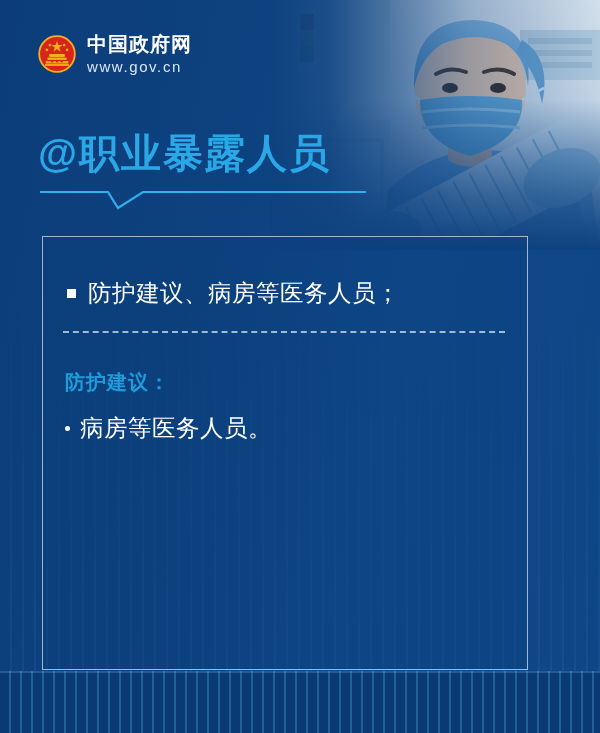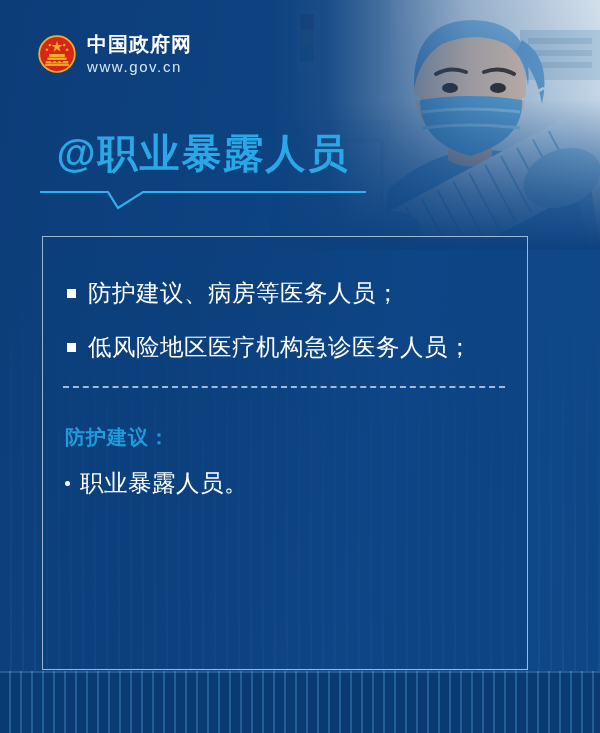--- a/index.html
+++ b/index.html
@@ -103,21 +103,20 @@
     margin-top: 5px;
     font-family: "Liberation Sans", "DejaVu Sans", sans-serif;
   }
 
   
   .title-wrap {
     position: absolute;
     left: 38px;
     top: 132px;
     z-index: 6;
-    text-align: center;
   }
   .title {
     color: #2aa7e6;
     font-size: 40px;
     font-weight: bold;
     letter-spacing: 2px;
     line-height: 1.05;
     white-space: nowrap;
     font-family: "Liberation Sans", "DejaVu Sans", sans-serif;
   }
@@ -316,34 +315,30 @@
     </svg>
   </div>
 
   <div class="card">
 
     <ul class="bullet-list">
       <li>
         <span class="sq-bullet"></span>
         <span class="bullet-text">防护建议、病房等医务人员；</span>
       </li>
-      <li>
-        <span class="sq-bullet"></span>
-        <span class="bullet-text">低风险地区医疗机构急诊医务人员；</span>
-      </li>
     </ul>
 
     <div class="divider"></div>
 
     <div class="advice-head">防护建议：</div>
 
     <ul class="advice-list">
       <li>
         <span class="dot-bullet"></span>
-        <span class="bullet-text">职业暴露人员。</span>
+        <span class="bullet-text">病房等医务人员。</span>
       </li>
     </ul>
 
   </div>
 
   <div class="bg-bottom-band"></div>
 
 </div>
 
 </body></html>

